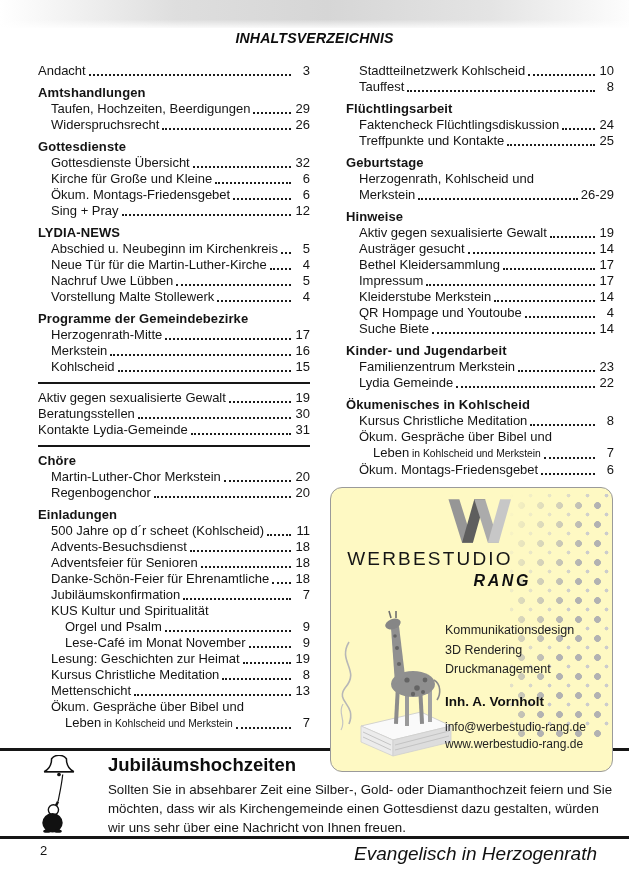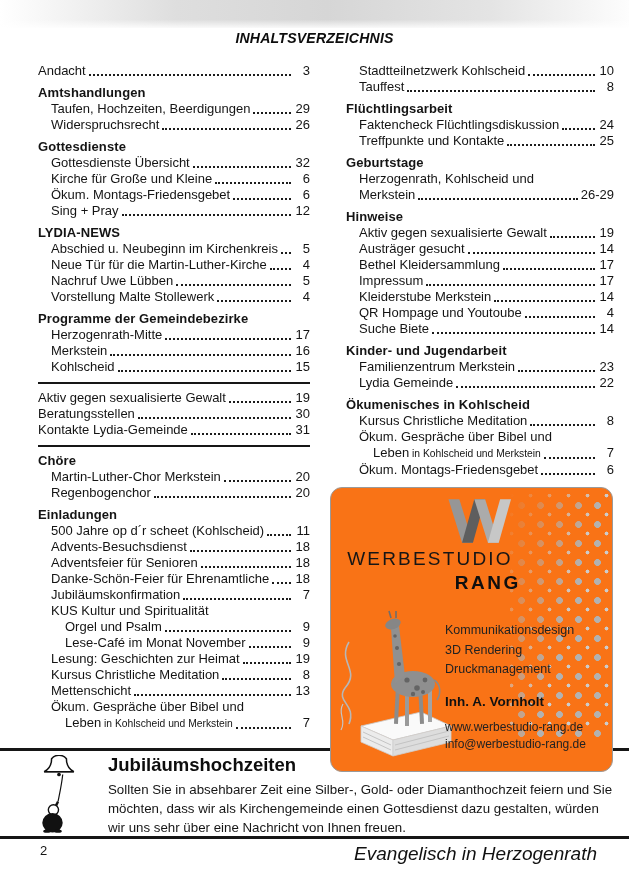--- a/index.html
+++ b/index.html
@@ -35,41 +35,41 @@
   .dots{
     flex:1 1 auto;min-width:4px;margin:0 3px;align-self:flex-end;
     border-bottom:2px dotted #1c1c1c;margin-bottom:3px;
   }
   .toc-page{white-space:nowrap;min-width:16px;text-align:right;}
   .emphasis .toc-entry{font-weight:400;}
   .toc-divider{border-top:2.4px solid #161616;margin:7px 0 6px;}
   
   .ad-box{
     position:absolute;left:330px;top:487px;width:281px;height:283px;
-    background:#f97316;border:1.6px solid #9a9a9a;border-radius:12px;
+    background:#fef9c3;border:1.6px solid #9a9a9a;border-radius:12px;
     z-index:3;overflow:hidden;
   }
   .halftone{
     position:absolute;top:6px;right:2px;width:100px;height:245px;
     background-image:
       radial-gradient(circle,#b2b2b2 3.1px,rgba(0,0,0,0) 3.7px),
       radial-gradient(circle,#cccccc 1.7px,rgba(0,0,0,0) 2.2px);
     background-size:19px 19px,19px 19px;
     background-position:2px 2px,11px 11px;
     -webkit-mask-image:linear-gradient(105deg,rgba(0,0,0,0) 0%,#000 55%);
     mask-image:linear-gradient(105deg,rgba(0,0,0,0) 0%,#000 55%);
   }
   .w-logo{position:absolute;left:112px;top:8px;width:68px;height:50px;}
   .brand-top{
     position:absolute;left:14px;top:60px;width:170px;text-align:center;
     font-size:19px;letter-spacing:2.2px;color:#161616;font-weight:400;
   }
   .brand-bottom{
-    position:absolute;left:20px;top:84px;width:170px;text-align:right;
-    font-size:19px;font-weight:700;letter-spacing:2.6px;color:#0f0f0f;
+    position:absolute;left:30px;top:84px;width:170px;text-align:right;
+    font-size:16px;font-weight:700;letter-spacing:2.6px;color:#0f0f0f;font-style:italic;
   }
   .giraffe{position:absolute;left:2px;top:96px;width:122px;height:184px;}
   .services{position:absolute;left:114px;top:133px;font-size:12.5px;line-height:19.5px;color:#222;}
   .contact{position:absolute;left:114px;top:205px;font-size:12px;line-height:17.5px;color:#222;}
   .contact .owner{font-size:13.5px;font-weight:700;margin-bottom:8px;color:#111;}
   
   .rule{position:absolute;left:0;width:629px;height:3px;background:#161616;}
   .rule-top{top:748px;z-index:1;}
   .rule-footer{top:836px;}
   .jubilee{position:absolute;left:0;top:752px;width:629px;height:84px;}
@@ -417,22 +417,22 @@
         <circle cx="90" cy="108" r="2"></circle>
     </g>
   </svg>
   <div class="services" id="ad-services">
       <div class="service-line">Kommunikationsdesign</div>
       <div class="service-line">3D Rendering</div>
       <div class="service-line">Druckmanagement</div>
     </div>
   <div class="contact">
     <div class="owner">Inh. A. Vornholt</div>
+    <div>info@werbestudio-rang.de</div>
     <div>www.werbestudio-rang.de</div>
-    <div>info@werbestudio-rang.de</div>
   </div>
 </div>
 
 <div class="rule rule-top"></div>
 
 <div class="jubilee">
   <svg class="bell-ringer" viewBox="0 0 52 84" aria-hidden="true">
     <path d="M18,4 C22,-1 30,-1 34,4 C34,11 38,16 42,18 L10,18 C14,16 18,11 18,4 Z" fill="#ffffff" stroke="#111111" stroke-width="1.6"></path>
     <line x1="10" y1="18" x2="42" y2="18" stroke="#111111" stroke-width="1.4"></line>
     <circle cx="26" cy="21" r="2" fill="#111111"></circle>

